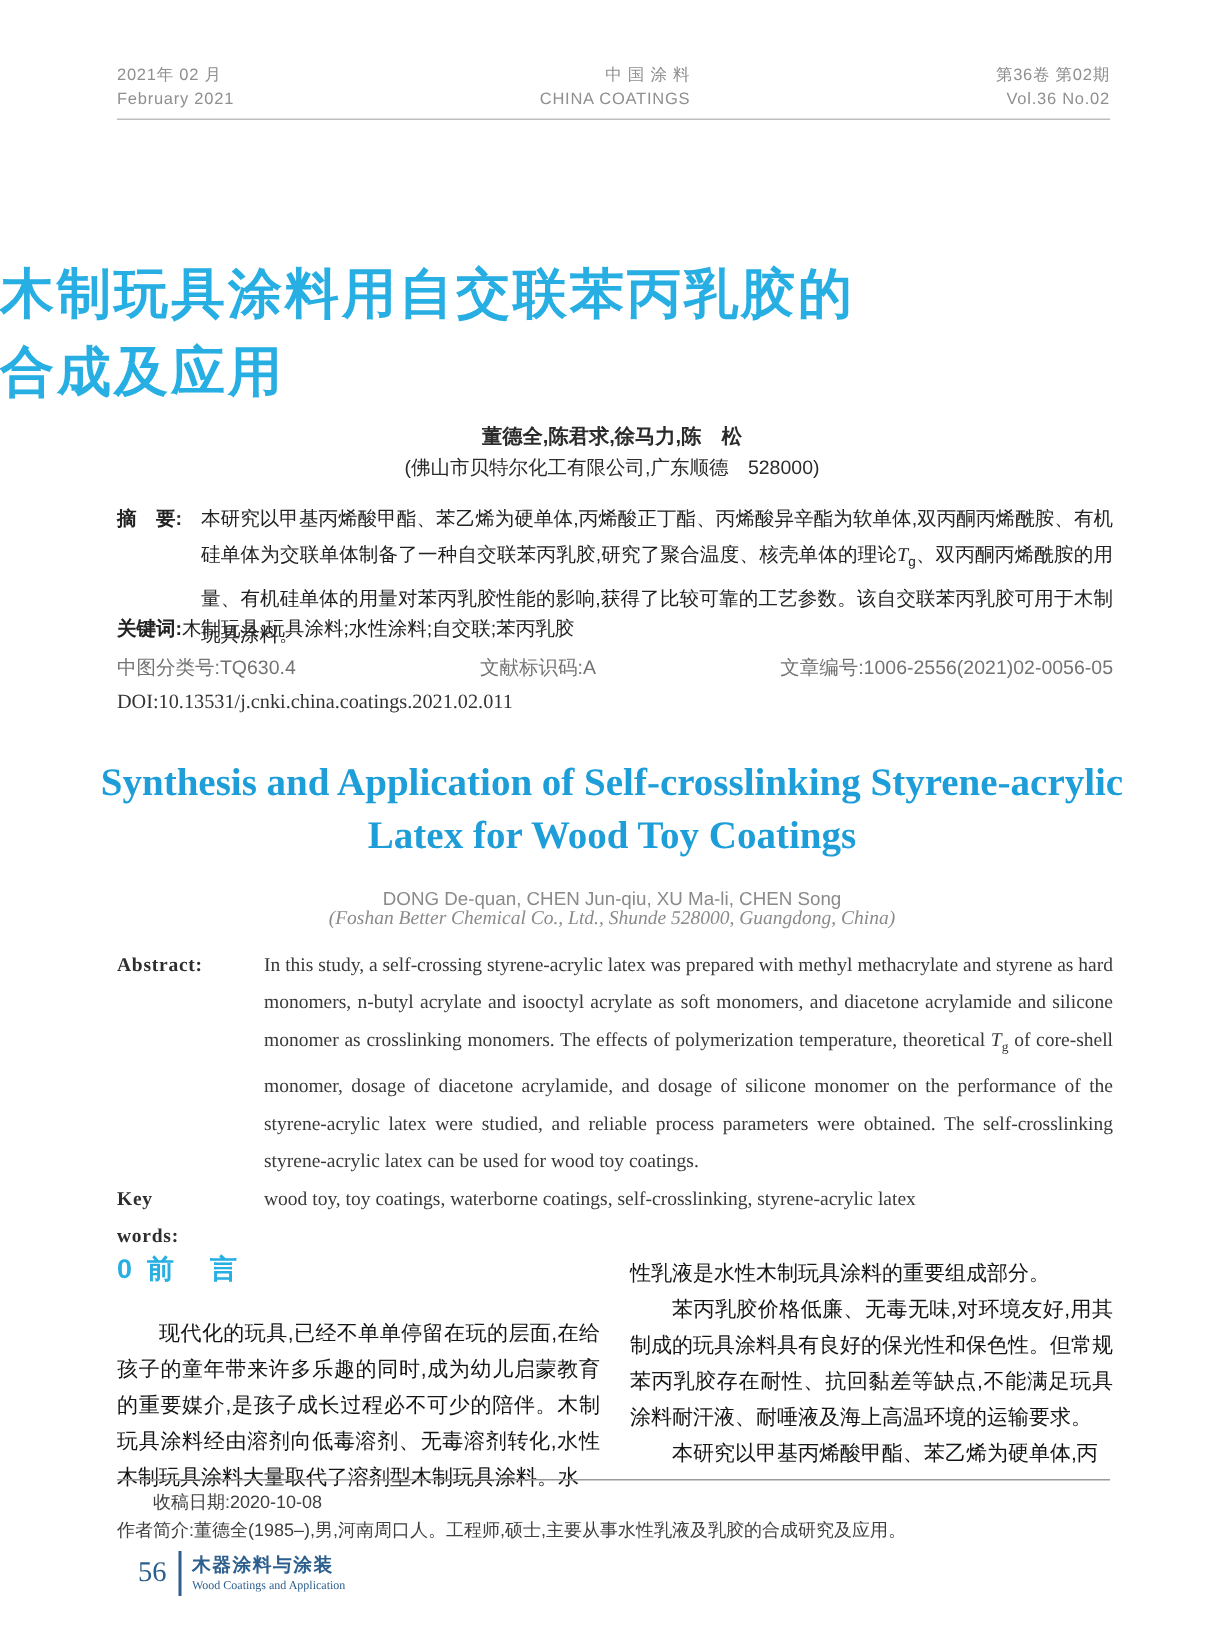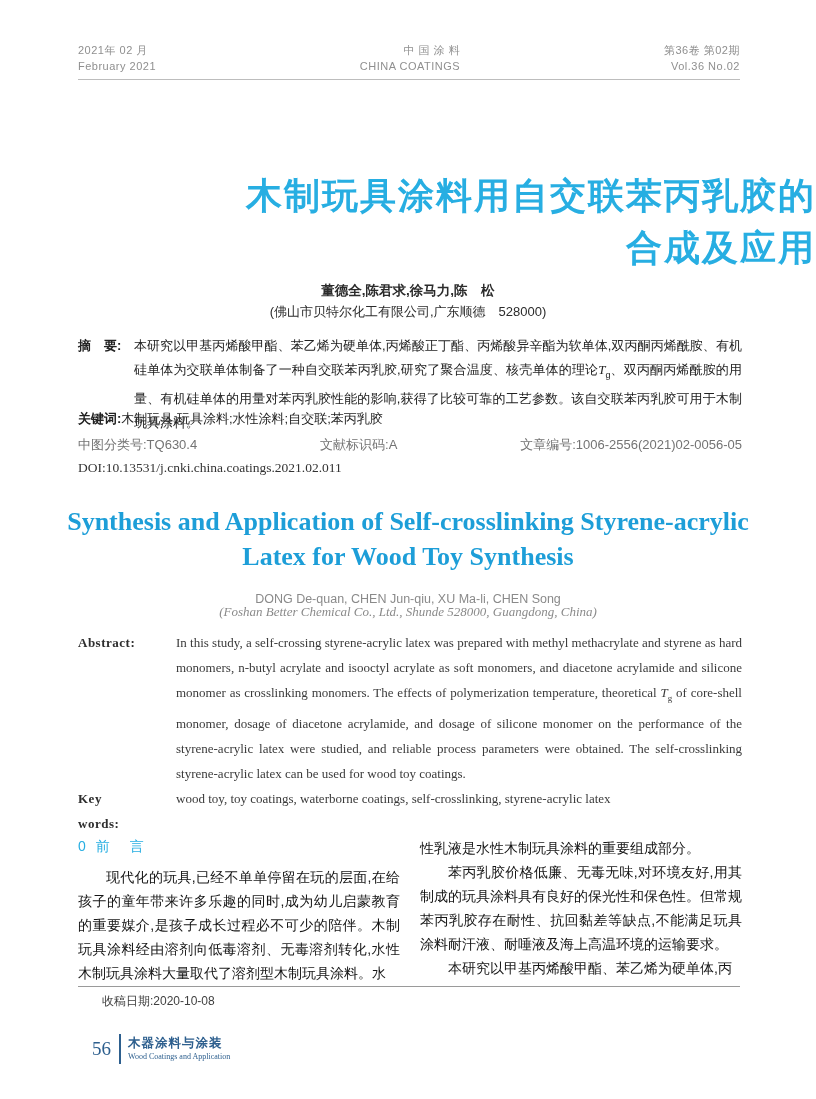--- a/index.html
+++ b/index.html
@@ -27,21 +27,21 @@
   .header-divider {
     position: absolute;
     top: 79px; left: 78px; width: 662px;
     border-top: 1px solid #bdbdbd;
   }
 
   
   .title-zh {
     position: absolute;
     top: 170px; left: 0; width: 100%;
-    text-align: right;
+    text-align: left;
     color: var(--title-cyan);
     font-size: 36px; font-weight: bold;
     line-height: 52px; letter-spacing: 2px;
   }
   .authors-zh {
     position: absolute;
     top: 282px; left: 0; width: 100%;
     text-align: center;
     font-size: 13.5px; font-weight: bold; color: #2b2b2b;
   }
@@ -126,24 +126,24 @@
   
   .section-body {
     position: absolute;
     top: 836px; left: 78px; width: 664px;
     display: flex; gap: 20px;
     font-size: 14px; line-height: 24px; color: #151515;
   }
   .col { flex: 1 1 0; text-align: justify; }
   .section-heading {
     color: var(--section-cyan);
-    font-size: 14px; font-weight: normal;
+    font-size: 18px; font-weight: bold;
     letter-spacing: 3px;
     line-height: 20px;
-    margin-bottom: 9px;
+    margin-bottom: 20px;
   }
   .section-heading .sec-num { margin-right: 10px; letter-spacing: 0; }
   .indent { text-indent: 2em; }
 
   
   .footnote-divider {
     position: absolute;
     top: 986px; left: 78px; width: 662px;
     border-top: 1px solid #9a9a9a;
   }
@@ -225,21 +225,21 @@
 
   <div class="class-row">
     <span>中图分类号:TQ630.4</span>
     <span>文献标识码:A</span>
     <span>文章编号:1006-2556(2021)02-0056-05</span>
   </div>
   <div class="doi-row">DOI:10.13531/j.cnki.china.coatings.2021.02.011</div>
 
   <div class="title-en">
     <div>Synthesis and Application of Self-crosslinking Styrene-acrylic</div>
-    <div>Latex for Wood Toy Synthesis</div>
+    <div>Latex for Wood Toy Coatings</div>
   </div>
   <div class="authors-en">DONG De-quan, CHEN Jun-qiu, XU Ma-li, CHEN Song</div>
   <div class="affil-en">(Foshan Better Chemical Co., Ltd., Shunde 528000, Guangdong, China)</div>
 
   <div class="abstract-en">
     <div class="abs-en-row">
       <div class="abs-en-label">Abstract:</div>
       <div class="abs-en-text"><span>In this study, a self-crossing styrene-acrylic latex was prepared with methyl methacrylate and styrene as hard monomers, n-butyl acrylate and isooctyl acrylate as soft monomers, and diacetone acrylamide and silicone monomer as crosslinking monomers. The effects of polymerization temperature, theoretical </span><span class="tg-sym">T</span><span class="tg-sub">g</span><span> of core-shell monomer, dosage of diacetone acrylamide, and dosage of silicone monomer on the performance of the styrene-acrylic latex were studied, and reliable process parameters were obtained. The self-crosslinking styrene-acrylic latex can be used for wood toy coatings.</span></div>
     </div>
     <div class="abs-en-row kw-en-row">
@@ -257,20 +257,21 @@
     </div>
     <div class="col">
       <p>性乳液是水性木制玩具涂料的重要组成部分。</p>
       <p class="indent">苯丙乳胶价格低廉、无毒无味,对环境友好,用其制成的玩具涂料具有良好的保光性和保色性。但常规苯丙乳胶存在耐性、抗回黏差等缺点,不能满足玩具涂料耐汗液、耐唾液及海上高温环境的运输要求。</p>
       <p class="indent">本研究以甲基丙烯酸甲酯、苯乙烯为硬单体,丙</p>
     </div>
   </div>
 
   <div class="footnote-divider"></div>
   <div class="footnote-received">收稿日期:2020-10-08</div>
+  <div class="footnote-bio">作者简介:董德全(1985–),男,河南周口人。工程师,硕士,主要从事水性乳液及乳胶的合成研究及应用。</div>
 
   <div class="footer-logo">
     <span class="page-num">56</span>
     <span class="logo-bar"></span>
     <span class="logo-col">
       <div class="logo-zh">木器涂料与涂装</div>
       <div class="logo-en">Wood Coatings and Application</div>
     </span>
   </div>
 

